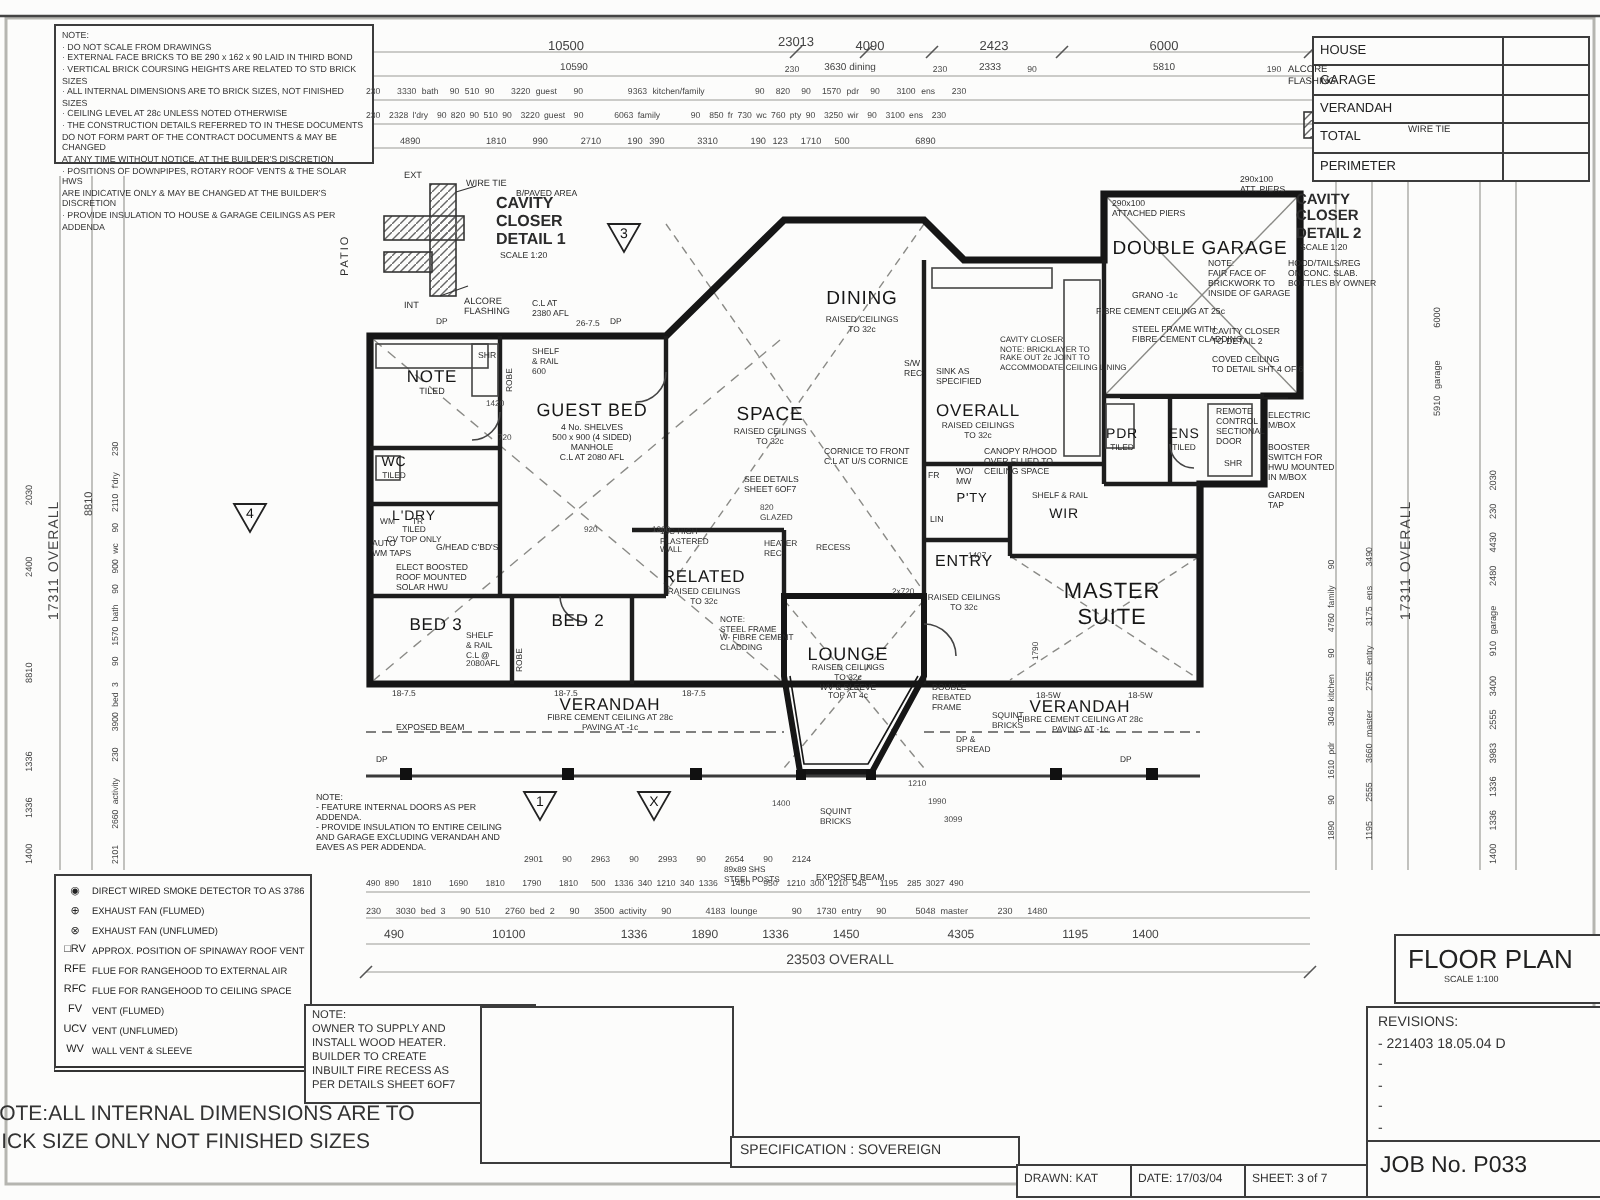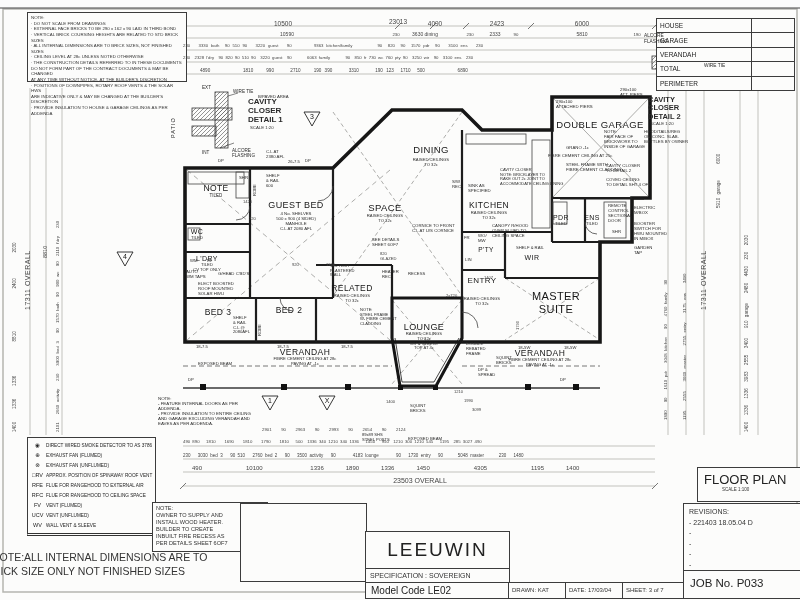--- a/index.html
+++ b/index.html
@@ -253,21 +253,21 @@
 <div class="t c room" style="left:289px;top:306px;font-size:8.5px">BED 2</div>
 <div class="t c room" style="left:352px;top:284px;font-size:8.5px">RELATED</div>
 <div class="t c sub pre" style="left:352px;top:294px;font-size:4.2px">RAISED CEILINGS
 TO 32c</div>
 <div class="t c room" style="left:385px;top:203px;font-size:9.5px">SPACE</div>
 <div class="t c sub pre" style="left:385px;top:214px;font-size:4.2px">RAISED CEILINGS
 TO 32c</div>
 <div class="t c room" style="left:431px;top:145px;font-size:9.5px">DINING</div>
 <div class="t c sub pre" style="left:431px;top:158px;font-size:4.2px">RAISED CEILINGS
 TO 32c</div>
-<div class="t c room" style="left:489px;top:201px;font-size:8.5px">KITCHEN</div>
+<div class="t c room" style="left:489px;top:201px;font-size:8.5px">OVERALL</div>
 <div class="t c sub pre" style="left:489px;top:211px;font-size:4.2px">RAISED CEILINGS
 TO 32c</div>
 <div class="t c room" style="left:482px;top:276px;font-size:8px">ENTRY</div>
 <div class="t c sub pre" style="left:482px;top:297px;font-size:4.2px">RAISED CEILINGS
 TO 32c</div>
 <div class="t c room" style="left:424px;top:322px;font-size:9px">LOUNGE</div>
 <div class="t c sub pre" style="left:424px;top:332px;font-size:4.2px">RAISED CEILINGS
 TO 32c
 WV &amp; SLEEVE
 TOP AT 4c</div>
@@ -485,28 +485,22 @@
 INSTALL WOOD HEATER.
 BUILDER TO CREATE
 INBUILT FIRE RECESS AS
 PER DETAILS SHEET 6OF7</div>
 </div>
 
 <div class="t" style="left:-8px;top:551px;font-size:10.5px;color:#333">NOTE:ALL INTERNAL DIMENSIONS ARE TO</div>
 <div class="t" style="left:-14px;top:565px;font-size:10.5px;color:#333">BRICK SIZE  ONLY NOT FINISHED SIZES</div>
 
 <div class="box" style="left:240px;top:503px;width:125px;height:77px"></div>
-<div class="box" style="left:365px;top:531px;width:143px;height:37px">
-  <div style="text-align:center;font-size:19px;letter-spacing:2px;margin-top:7px;color:#222">LEEUWIN</div>
-</div>
 <div class="box" style="left:365px;top:568px;width:143px;height:14px">
   <div style="font-size:7px;padding:3px 4px;color:#333">SPECIFICATION : SOVEREIGN</div>
-</div>
-<div class="box" style="left:365px;top:582px;width:143px;height:15px">
-  <div style="font-size:10px;padding:2px 5px;color:#222">Model Code LE02</div>
 </div>
 <div class="box" style="left:508px;top:582px;width:57px;height:15px">
   <div style="font-size:6px;padding:4px 3px;color:#333">DRAWN: KAT</div>
 </div>
 <div class="box" style="left:565px;top:582px;width:57px;height:15px">
   <div style="font-size:6px;padding:4px 3px;color:#333">DATE: 17/03/04</div>
 </div>
 <div class="box" style="left:622px;top:582px;width:61px;height:15px">
   <div style="font-size:6px;padding:4px 3px;color:#333">SHEET:   3 of 7</div>
 </div>

